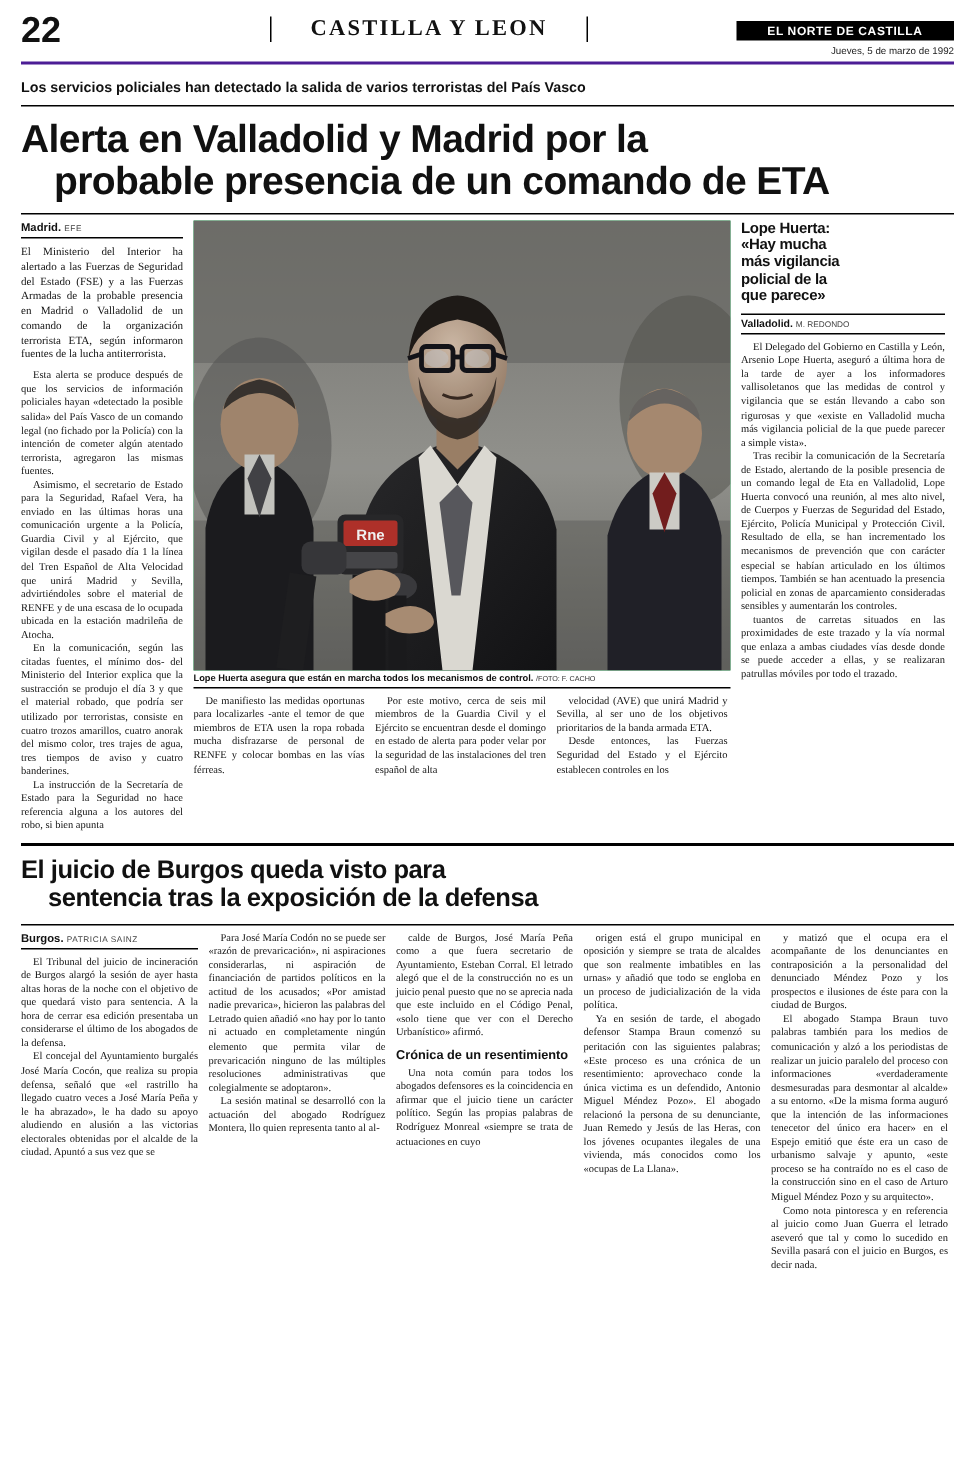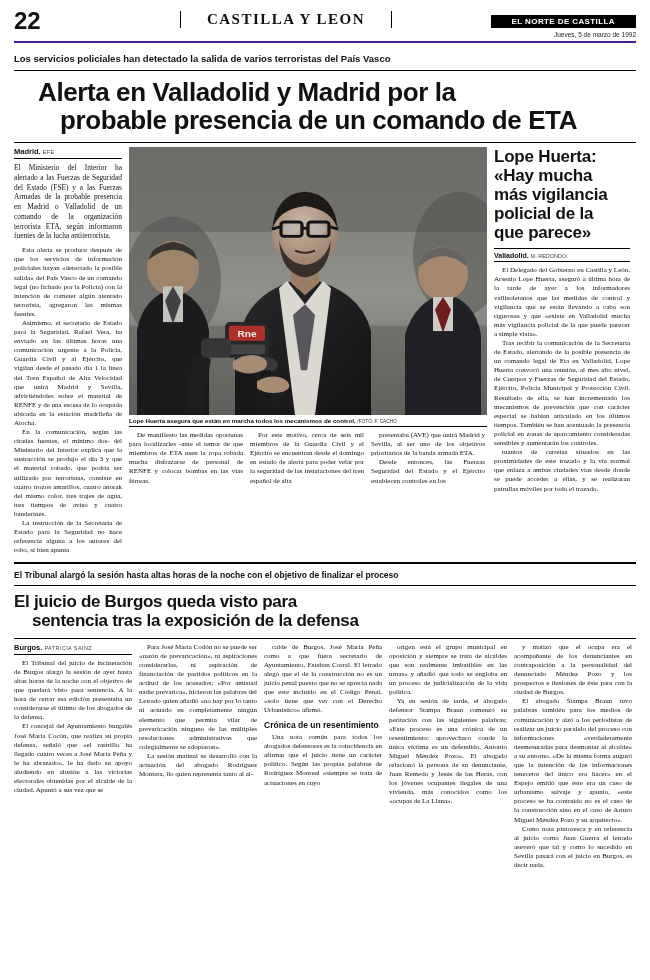--- a/index.html
+++ b/index.html
@@ -25,51 +25,51 @@
   .masthead-right .paper { font-family:"Liberation Sans", sans-serif; font-size:8px; font-weight:bold;
     background:#000; color:#fff; padding:2px 21px; display:inline-block; letter-spacing:.4px;}
   .masthead-right .date { font-family:"Liberation Sans", sans-serif; font-size:6.5px; color:#222; margin-top:3px; }
 
   
   .kicker { font-family:"Liberation Sans", sans-serif; font-size:9.5px; font-weight:bold; color:#111;
     padding:10px 0 6px 0; border-bottom:1px solid #000; }
 
   
   .headline { font-family:"Liberation Sans", sans-serif; font-weight:bold; font-size:26px; line-height:1.06;
-    letter-spacing:-0.4px; padding:8px 0 8px 0;margin-left:24px; }
+    letter-spacing:-0.4px; padding:8px 0 8px 0; }
   .headline .l2 { display:block; padding-left:22px; }
 
   .rule-after-head { border-top:1px solid #000; }
 
   
   .body-grid { display:flex; gap:7px; padding-top:4px; }
   .col-left { width:108px; }
   .col-center { width:358px; }
   .col-right { width:136px; }
 
   .byline { font-family:"Liberation Sans", sans-serif; font-size:7.5px; font-weight:bold; border-bottom:1px solid #000;
      padding-bottom:2px; margin-bottom:4px;}
   .byline .agency { font-weight:normal; font-size:5.5px; color:#444; letter-spacing:.4px; }
 
   .lead { font-family:"Liberation Serif", serif; font-weight:normal; font-size:7.4px; line-height:1.32; text-align:justify; }
   p.t { font-size:7px; line-height:1.3; text-align:justify; margin:0 0 0 0; text-indent:8px; }
   p.t.first { text-indent:8px; margin-top:5px; }
 
   
-  .photo { width:100%; height:268px; position:relative; overflow:hidden; background:#15803d; }
+  .photo { width:100%; height:300px; position:relative; overflow:hidden; background:#15803d; }
   .photo svg { display:block; width:100%; height:100%; }
   .caption { font-family:"Liberation Sans", sans-serif; font-size:6.2px; font-weight:bold; padding-top:2px;
      border-bottom:1px solid #000; padding-bottom:2px;}
   .caption .credit { font-weight:normal; font-size:4.8px; color:#333; }
 
   .center-cols { display:flex; gap:7px; padding-top:4px; }
   .center-cols .c { width:114px; }
 
   
-  .rail-title { font-family:"Liberation Sans", sans-serif; font-weight:bold; font-size:17px; line-height:1.12;
+  .rail-title { font-family:"Liberation Sans", sans-serif; font-weight:bold; font-size:10px; line-height:1.12;
      letter-spacing:-.2px; }
   .rail-title .q { display:block; }
   .rail-rule { border-top:1px solid #000; margin:6px 0 3px 0; }
   .rail-byline { font-family:"Liberation Sans", sans-serif; font-size:7px; font-weight:bold; border-bottom:1px solid #000;
     padding-bottom:2px; margin-bottom:4px;}
   .rail-byline .agency { font-weight:normal; font-size:5.5px; color:#444; }
 
   
   .sep-rule { border-top:2px solid #000; margin-top:7px; }
   .kicker2 { font-family:"Liberation Sans", sans-serif; font-size:8.5px; font-weight:bold; padding:6px 0 5px 0;
@@ -209,21 +209,21 @@
       </div>
 
       <div class="center-cols">
         <div class="c">
           <p class="t">De manifiesto las medidas oportunas para localizarles -ante el temor de que miembros de ETA usen la ropa robada mucha disfrazarse de personal de RENFE y colocar bombas en las vías férreas.</p>
         </div>
         <div class="c">
           <p class="t">Por este motivo, cerca de seis mil miembros de la Guardia Civil y el Ejército se encuentran desde el domingo en estado de alerta para poder velar por la seguridad de las instalaciones del tren español de alta</p>
         </div>
         <div class="c">
-          <p class="t">presentaba (AVE) que unirá Madrid y Sevilla, al ser uno de los objetivos prioritarios de la banda armada ETA.</p>
+          <p class="t">velocidad (AVE) que unirá Madrid y Sevilla, al ser uno de los objetivos prioritarios de la banda armada ETA.</p>
           <p class="t">Desde entonces, las Fuerzas Seguridad del Estado y el Ejército establecen controles en los</p>
         </div>
       </div>
     </div>
 
     <div class="col-right">
       <div class="rail-title">
         <span>Lope Huerta:</span>
         <span class="q">«Hay mucha</span>
         <span class="q">más vigilancia</span>
@@ -235,21 +235,20 @@
         <span>Valladolid.</span>
         <span class="agency">M. REDONDO</span>
       </div>
       <p class="t">El Delegado del Gobierno en Castilla y León, Arsenio Lope Huerta, aseguró a última hora de la tarde de ayer a los informadores vallisoletanos que las medidas de control y vigilancia que se están llevando a cabo son rigurosas y que «existe en Valladolid mucha más vigilancia policial de la que puede parecer a simple vista».</p>
       <p class="t">Tras recibir la comunicación de la Secretaría de Estado, alertando de la posible presencia de un comando legal de Eta en Valladolid, Lope Huerta convocó una reunión, al mes alto nivel, de Cuerpos y Fuerzas de Seguridad del Estado, Ejército, Policía Municipal y Protección Civil. Resultado de ella, se han incrementado los mecanismos de prevención que con carácter especial se habían articulado en los últimos tiempos. También se han acentuado la presencia policial en zonas de aparcamiento consideradas sensibles y aumentarán los controles.</p>
       <p class="t">tuantos de carretas situados en las proximidades de este trazado y la vía normal que enlaza a ambas ciudades vías desde donde se puede acceder a ellas, y se realizaran patrullas móviles por todo el trazado.</p>
     </div>
   </div>
 
   <div class="sep-rule"></div>
-  <div class="kicker2">El Tribunal alargó la sesión hasta altas horas de la noche con el objetivo de finalizar el proceso</div>
 
   <div class="headline2">
     <span>El juicio de Burgos queda visto para</span>
     <span class="l2">sentencia tras la exposición de la defensa</span>
   </div>
   <div class="rule-after-head2"></div>
 
   <div class="bottom-grid">
     <div class="bcol">
       <div class="byline">

